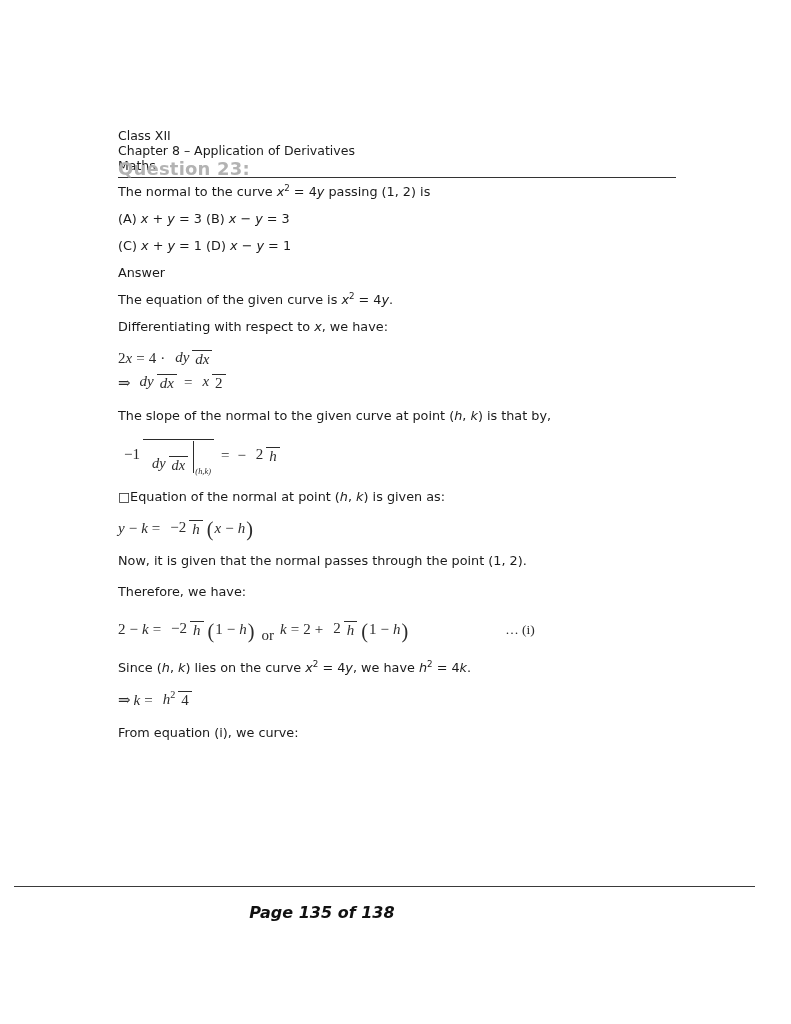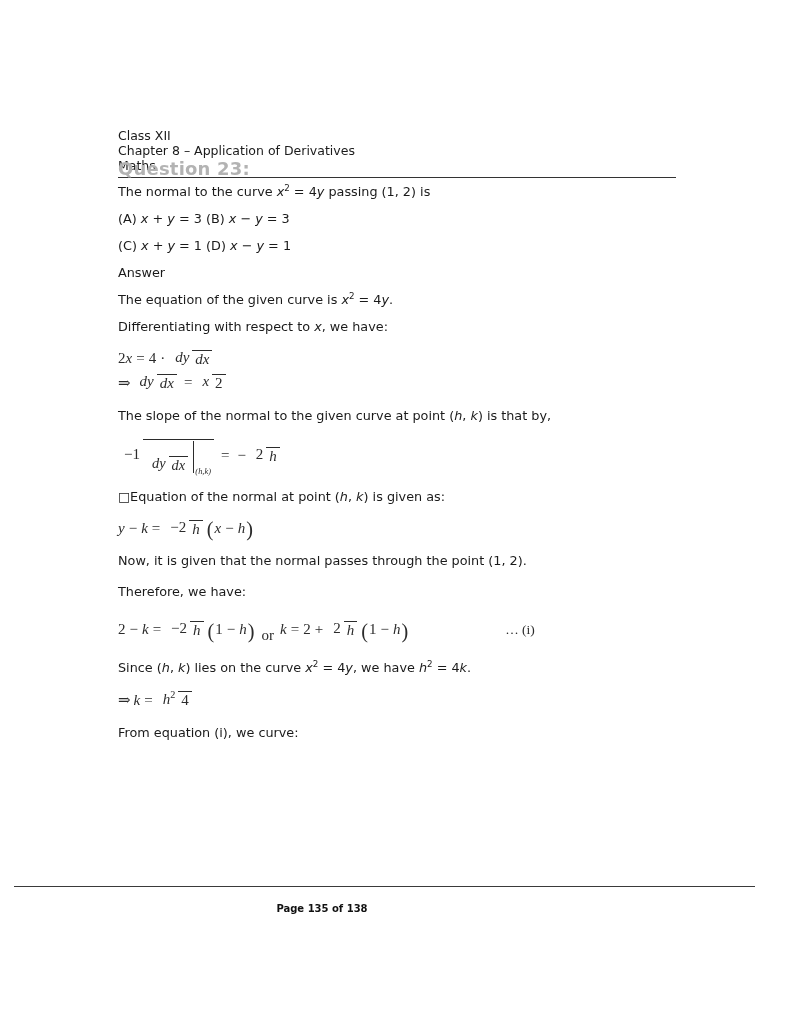--- a/index.html
+++ b/index.html
@@ -137,23 +137,24 @@
     width: 741px;
     height: 0;
     border-top: 1.4px solid #3a3a3a;
   }
   .footer {
     position: absolute;
     left: 0;
     top: 903px;
     width: 644px;
     text-align: center;
-    font-size: 10px;
+    font-size: 16px;
     font-weight: bold;
     color: #111;
+    font-style: italic;
   }
 </style>
 </head>
 <body>
 
 <div class="page">
 
   <div class="header">
     <span class="hdr-left">Class XII</span>
     <span class="hdr-center">Chapter 8 – Application of Derivatives</span>

